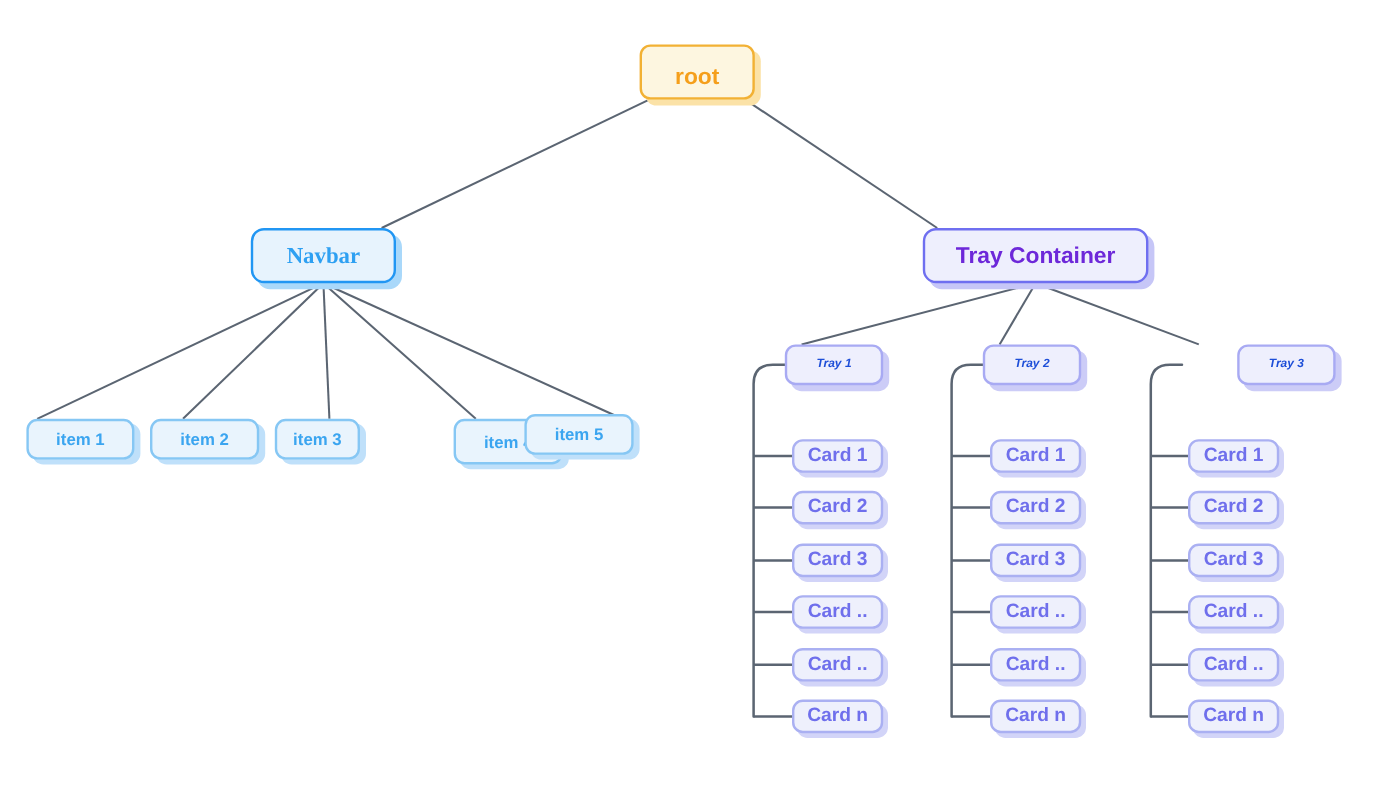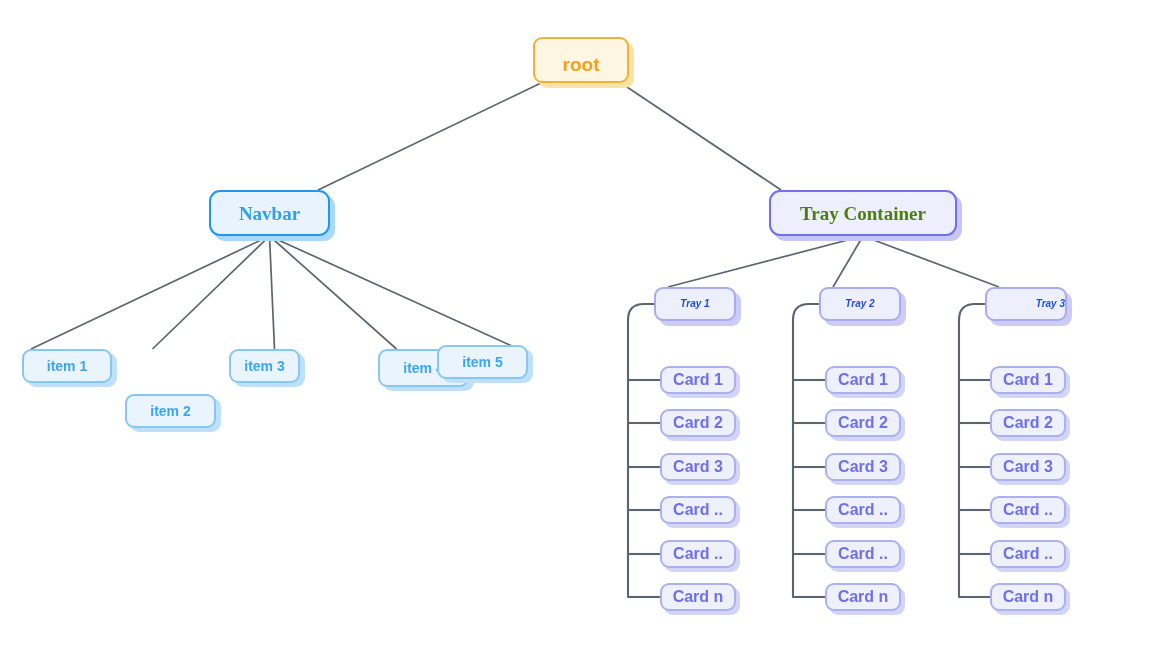--- a/index.html
+++ b/index.html
@@ -85,24 +85,23 @@
 
   
   .node.tray-container {
     background: #eeeffd;
     border-color: #6f6ff0;
     border-width: 2px;
     border-radius: 11px;
     box-shadow: 5px 5px 0 0 #c6c6f7;
   }
   .node.tray-container .node-label {
-    color: #4d7c0f;
+    color: #6d28d9;
     font-size: 19px;
     font-weight: 700;
-    font-family: Liberation Serif, serif;
   }
 
   
   .node.tray {
     background: #eeeffd;
     border-color: #a8aaf3;
     border-width: 2px;
     border-radius: 9px;
     box-shadow: 5px 5px 0 0 #ccccf7;
   }
@@ -166,21 +165,21 @@
       <line x1="959" y1="597" x2="990" y2="597" stroke="#5b6572" stroke-width="2.1" stroke-linecap="butt"></line>
     </svg>
 
   <div id="nodes">
       <div class="node navbar" style="left: 209px; top: 190px; width: 121px; height: 46px;">
         <span class="node-label">Navbar</span>
       </div>
       <div class="node item" style="left: 22px; top: 349px; width: 90px; height: 34px;">
         <span class="node-label">item 1</span>
       </div>
-      <div class="node item" style="left: 125px; top: 349px; width: 91px; height: 34px; margin-top: 45px;">
+      <div class="node item" style="left: 125px; top: 349px; width: 91px; height: 34px;">
         <span class="node-label">item 2</span>
       </div>
       <div class="node item" style="left: 229px; top: 349px; width: 71px; height: 34px;">
         <span class="node-label">item 3</span>
       </div>
       <div class="node item" style="left: 333px; top: 349px; width: 91px; height: 38px; margin-left: 45px;">
         <span class="node-label">item 4</span>
       </div>
       <div class="node item" style="left: 437px; top: 345px; width: 91px; height: 34px;">
         <span class="node-label">item 5</span>
@@ -223,21 +222,21 @@
       </div>
       <div class="node card" style="left: 825px; top: 496px; width: 76px; height: 28px;">
         <span class="node-label">Card ..</span>
       </div>
       <div class="node card" style="left: 825px; top: 540px; width: 76px; height: 28px;">
         <span class="node-label">Card ..</span>
       </div>
       <div class="node card" style="left: 825px; top: 583px; width: 76px; height: 28px;">
         <span class="node-label">Card n</span>
       </div>
-      <div class="node tray" style="left: 985px; top: 287px; width: 82px; height: 34px; justify-content: flex-end;">
+      <div class="node tray" style="left: 1031px; top: 287px; width: 82px; height: 34px;">
         <span class="node-label">Tray 3</span>
       </div>
       <div class="node card" style="left: 990px; top: 366px; width: 76px; height: 28px;">
         <span class="node-label">Card 1</span>
       </div>
       <div class="node card" style="left: 990px; top: 409px; width: 76px; height: 28px;">
         <span class="node-label">Card 2</span>
       </div>
       <div class="node card" style="left: 990px; top: 453px; width: 76px; height: 28px;">
         <span class="node-label">Card 3</span>

